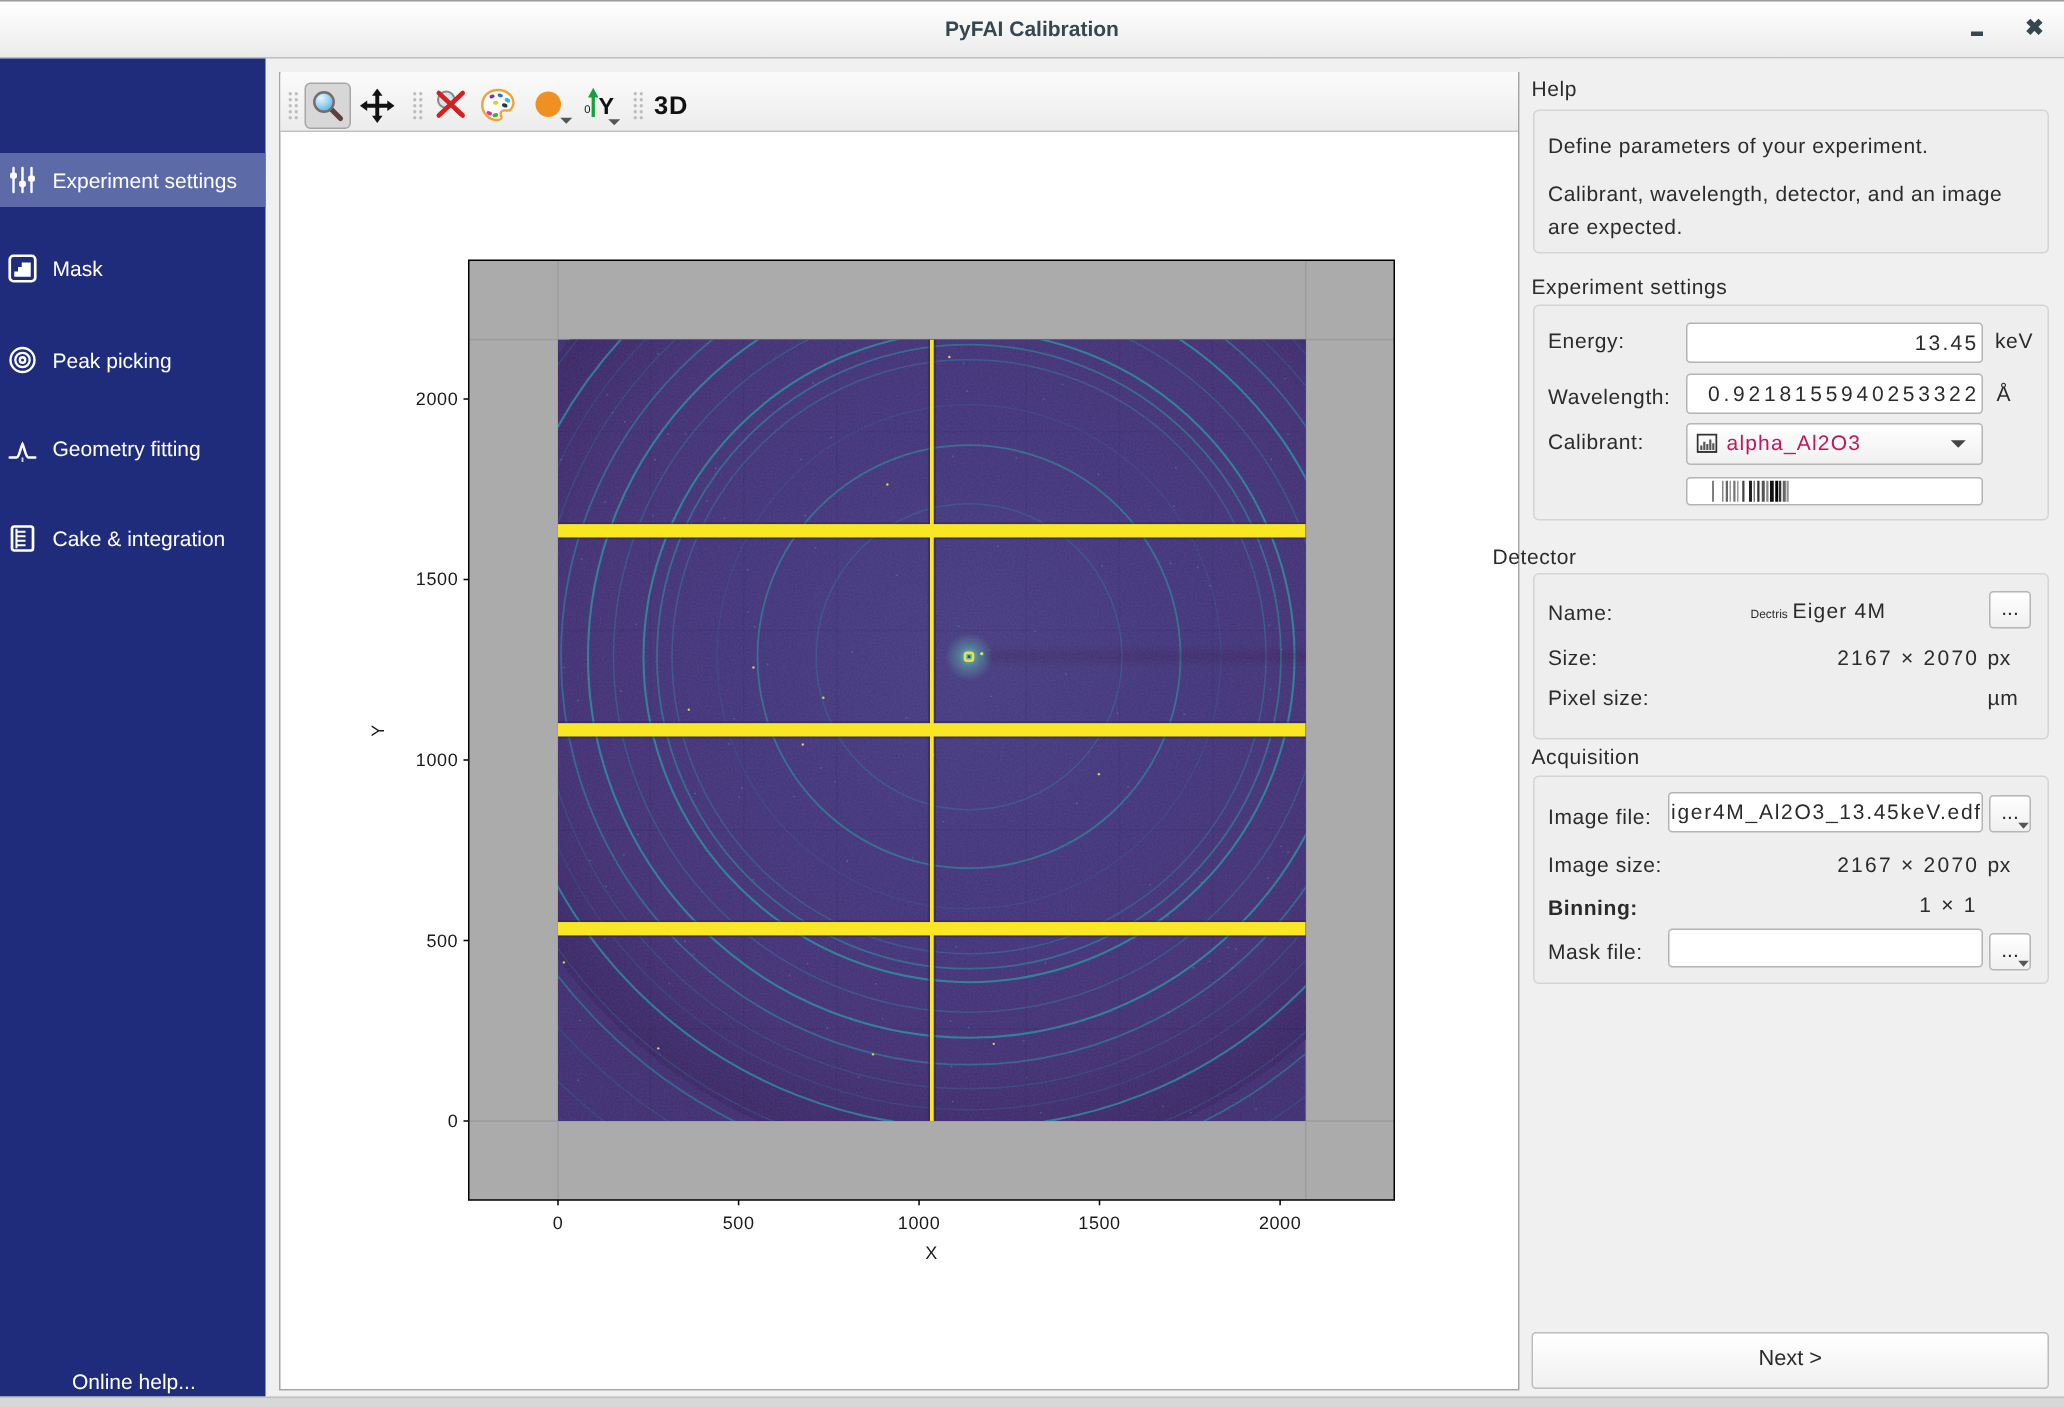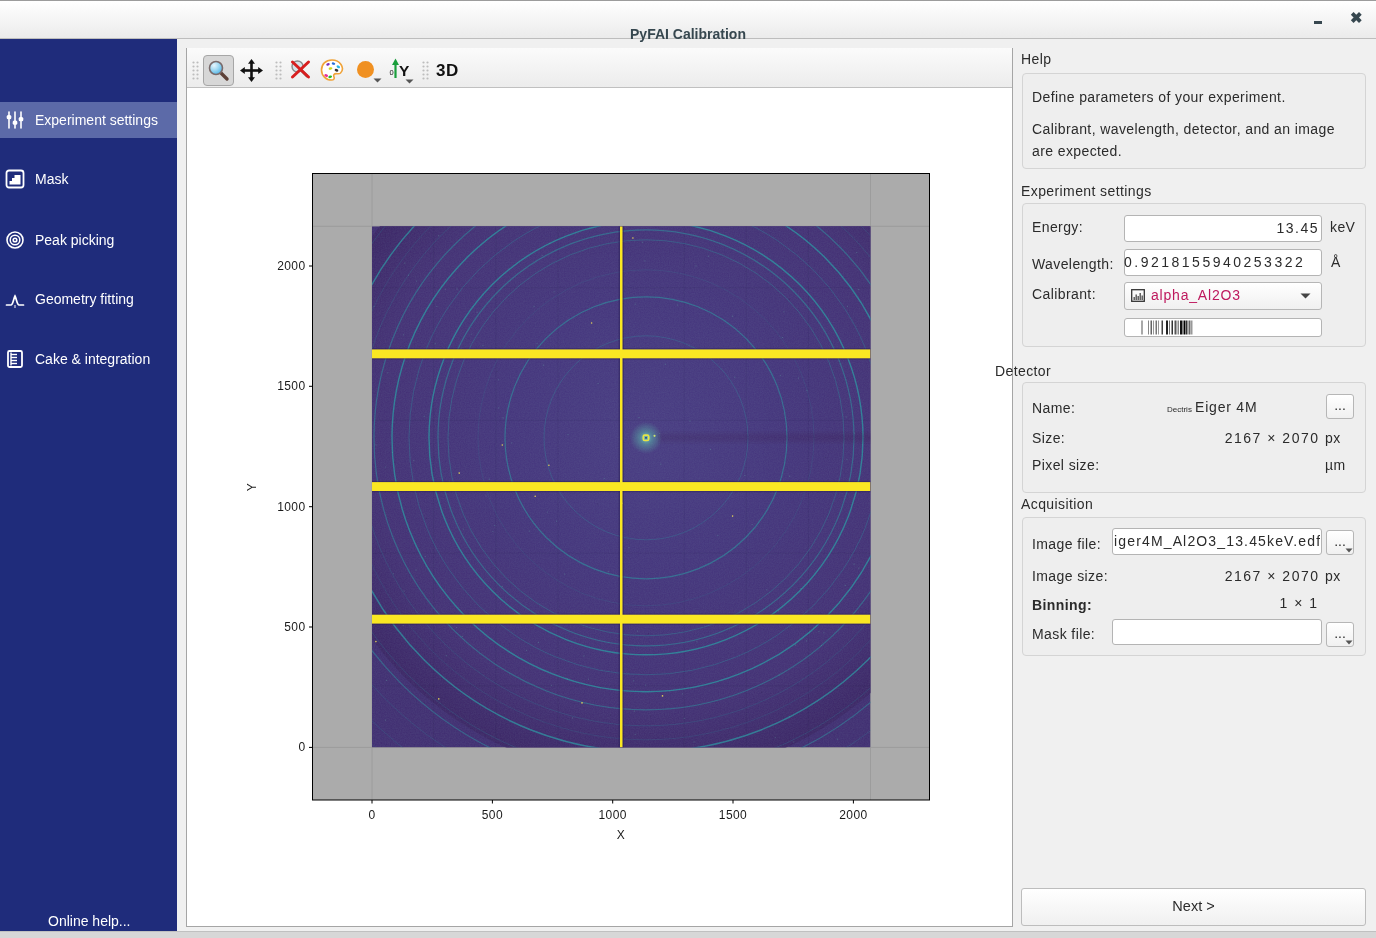--- a/index.html
+++ b/index.html
@@ -4,21 +4,21 @@
 <style>
   html,body{margin:0;padding:0;}
   body{width:1376px;height:938px;position:relative;overflow:hidden;
        font-family:"Liberation Sans",sans-serif;background:#f0f0f0;}
   .abs{position:absolute;}
   
   #titlebar{left:0;top:0;width:1376px;height:39px;
     background:linear-gradient(#ffffff,#ebebeb);
     border-top:1px solid #9c9c9c;
     border-bottom:1px solid #bdbdbd;box-sizing:border-box;}
-  #title{width:100%;text-align:center;top:11px;font-size:14px;font-weight:bold;color:#36474f;margin-top:15px;}
+  #title{width:100%;text-align:center;top:11px;font-size:14px;font-weight:bold;color:#36474f;}
   .winbtn{top:11px;font-size:15px;font-weight:bold;color:#36474f;}
   
   #sidebar{left:0;top:39px;width:177px;height:893px;background:#1f2c7b;}
   #onlinehelp{left:48px;top:913px;color:#fff;font-size:14px;}
   
   #plotpanel{left:186px;top:48px;width:827px;height:879px;background:#ffffff;
     border:1px solid #a5a5a5;box-sizing:border-box;}
   #toolbar{left:0px;top:0px;width:825px;height:40px;
     background:linear-gradient(#fbfbfb,#ececec);border-bottom:1px solid #c0c0c0;box-sizing:border-box;}
   
@@ -458,21 +458,21 @@
 <div class="abs flabel" style="left:1032px;top:121px;">Calibrant, wavelength, detector, and an image</div>
 <div class="abs flabel" style="left:1032px;top:142.5px;">are expected.</div>
 <div class="abs seclabel" style="left:1021px;top:183px;">Experiment settings</div>
 <div class="abs gbox" style="left:1022px;top:203px;width:344px;height:144px;"></div>
 <div class="abs flabel" style="left:1032px;top:219px;">Energy:</div>
 <div class="abs entry" style="left:1124px;top:215px;width:198px;height:26.5px;"></div>
 <div class="abs val" style="left:1124px;top:219.5px;width:195px;text-align:right;">13.45</div>
 <div class="abs flabel" style="left:1330px;top:219px;">keV</div>
 <div class="abs flabel" style="left:1032px;top:256px;">Wavelength:</div>
 <div class="abs entry" style="left:1124px;top:249px;width:198px;height:26.5px;"></div>
-<div class="abs val" style="left:1124px;top:253.5px;width:196px;text-align:left;letter-spacing:2.5px;">0.9218155940253322</div>
+<div class="abs val" style="left:1124px;top:253.5px;width:196px;text-align:right;letter-spacing:2.5px;">0.9218155940253322</div>
 <div class="abs flabel" style="left:1331px;top:254px;">Å</div>
 <div class="abs flabel" style="left:1032px;top:286px;">Calibrant:</div>
 <div class="abs btn" style="left:1124px;top:282px;width:198px;height:27.5px;"></div>
 <svg class="abs" style="left:1131px;top:289px;" width="14" height="13" viewBox="0 0 14 13">
 <rect x="0.7" y="0.7" width="12.6" height="11.6" fill="none" stroke="#333" stroke-width="1.3"></rect>
 <g fill="#555">
       <rect x="2.5" y="8" width="1.4" height="3"></rect>
       <rect x="4.5" y="5.5" width="1.4" height="5.5"></rect>
 <rect x="6.5" y="7" width="1.4" height="4"></rect>
       <rect x="8.5" y="4" width="1.4" height="7"></rect>

